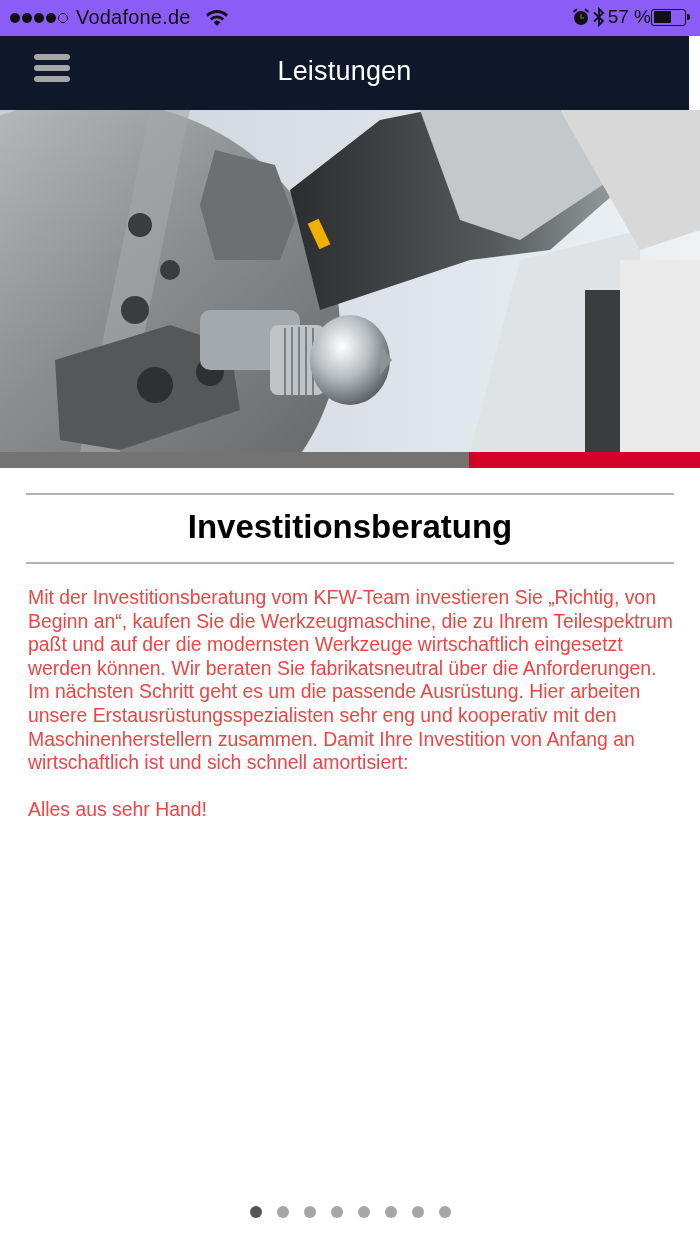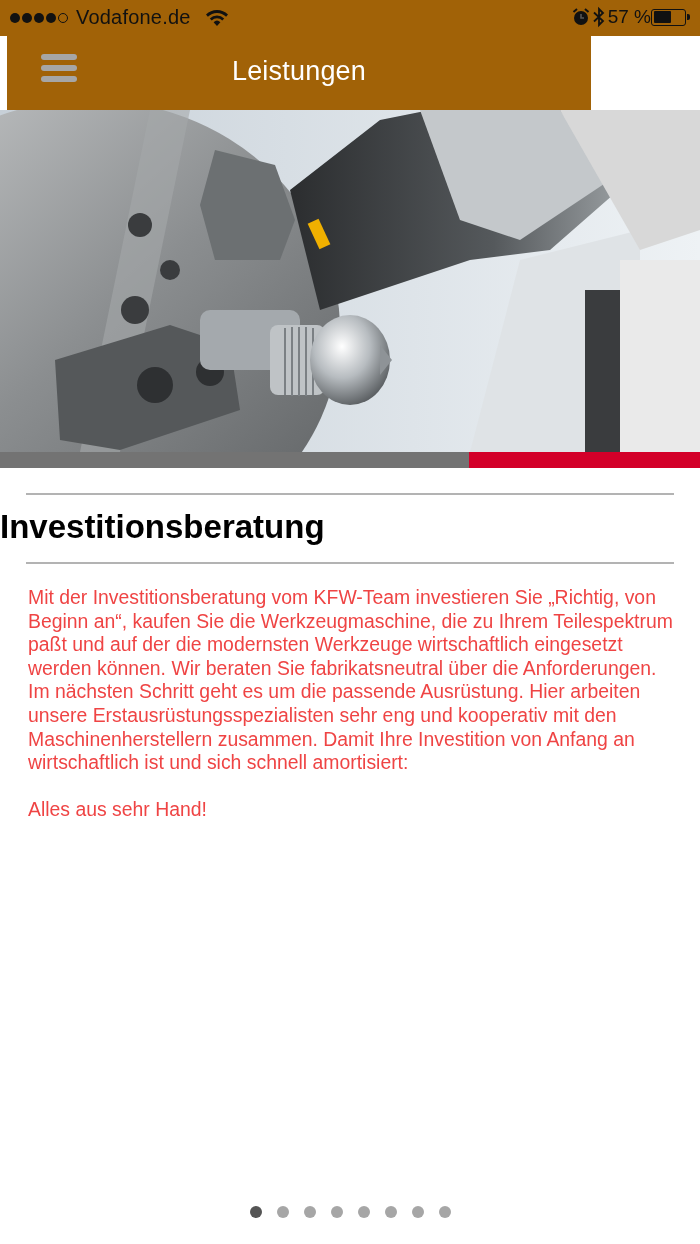--- a/index.html
+++ b/index.html
@@ -2,41 +2,41 @@
 <html><head>
 <meta charset="utf-8">
 <style>
   * { box-sizing: border-box; margin: 0; padding: 0; }
   html, body { width: 700px; height: 1244px; overflow: hidden; background: #ffffff; }
   body { font-family: "Liberation Sans", sans-serif; position: relative; }
 
   
   .status-bar {
     position: absolute; left: 0; top: 0; width: 700px; height: 36px;
-    background: #a16207; color: #111111; font-size: 19px;
+    background: #8b5cf6; color: #111111; font-size: 19px;
     display: flex; align-items: center;
   }
   .sb-left { position: absolute; left: 10px; top: 6px; display: flex; align-items: center; gap: 8px; }
   .signal { display: flex; gap: 2px; align-items: center; }
   .signal span { width: 10px; height: 10px; border-radius: 50%; background: #111; display: inline-block; }
   .signal span.empty { background: transparent; border: 1.3px solid #111; }
   .carrier { font-size: 20px; letter-spacing: 0.2px; }
   .wifi { width: 24px; height: 18px; margin-left: 6px; }
   .sb-time { position: absolute; left: 0; right: 0; top: 6px; text-align: center; font-size: 20px; font-weight: bold; }
   .sb-right { position: absolute; right: 10px; top: 6px; display: flex; align-items: center; font-size: 19px; }
   .alarm, .bt { width: 18px; height: 22px; }
   .battery { display: flex; align-items: center; }
   .battery-body { width: 35px; height: 17px; border: 1.5px solid #111; border-radius: 3px; padding: 1.5px; }
   .battery-fill { height: 100%; background: #111; border-radius: 1px; }
   .battery-tip { width: 3px; height: 6px; background: #111; border-radius: 0 2px 2px 0; margin-left: 1px; }
 
   
   .nav-bar {
-    position: absolute; left: 7px; top: 36px; width: 584px; height: 74px;
-    background: #a16207;
+    position: absolute; left: 0; top: 36px; width: 689px; height: 74px;
+    background: #0f172a;
   }
   .menu-button { position: absolute; left: 34px; top: 18px; width: 38px; height: 32px; cursor: pointer; }
   .menu-button span { display: block; width: 36px; height: 6px; background: #a6a6a6; border-radius: 3px; margin-bottom: 5px; }
   .nav-title {
     position: absolute; left: 0; right: 0; top: 20px; text-align: center;
     color: #ffffff; font-size: 27px; font-weight: normal; letter-spacing: 0.2px;
   }
 
   
   .hero {
@@ -47,21 +47,21 @@
 
   .accent-bar { position: absolute; left: 0; top: 452px; width: 700px; height: 16px; display: flex; }
   .accent-gray { width: 469px; background: #737373; }
   .accent-red { flex: 1; background: #d30029; }
 
   
   .divider { position: absolute; left: 26px; width: 648px; height: 2px; background: #b3b3b3; }
   .divider.top { top: 493px; }
   .divider.bottom { top: 562px; }
   .section-title {
-    position: absolute; left: 0; right: 0; top: 508px; text-align: left;
+    position: absolute; left: 0; right: 0; top: 508px; text-align: center;
     font-size: 33px; font-weight: bold; color: #000;
   }
   .body-text {
     position: absolute; left: 28px; top: 586px; width: 650px;
     font-size: 19.4px; line-height: 23.6px; color: #ef4444;
   }
   .body-text p { margin: 0; }
   .body-text p + p { margin-top: 23.6px; }
 
   

